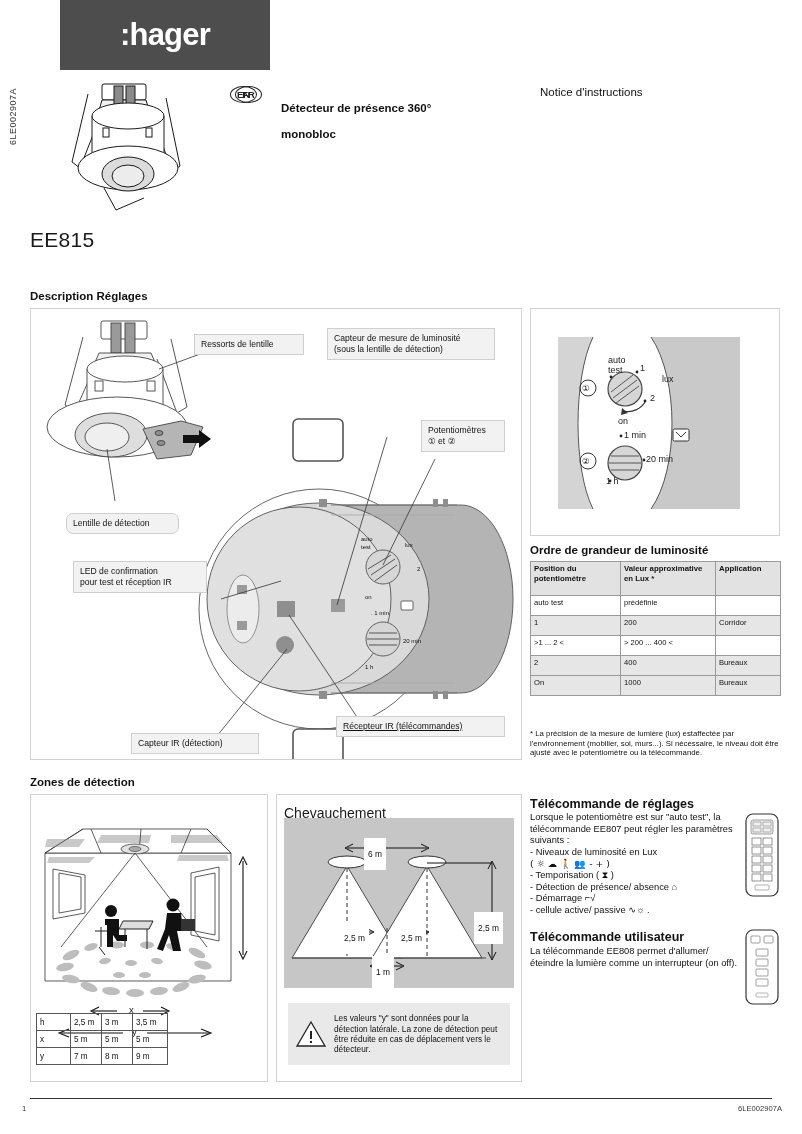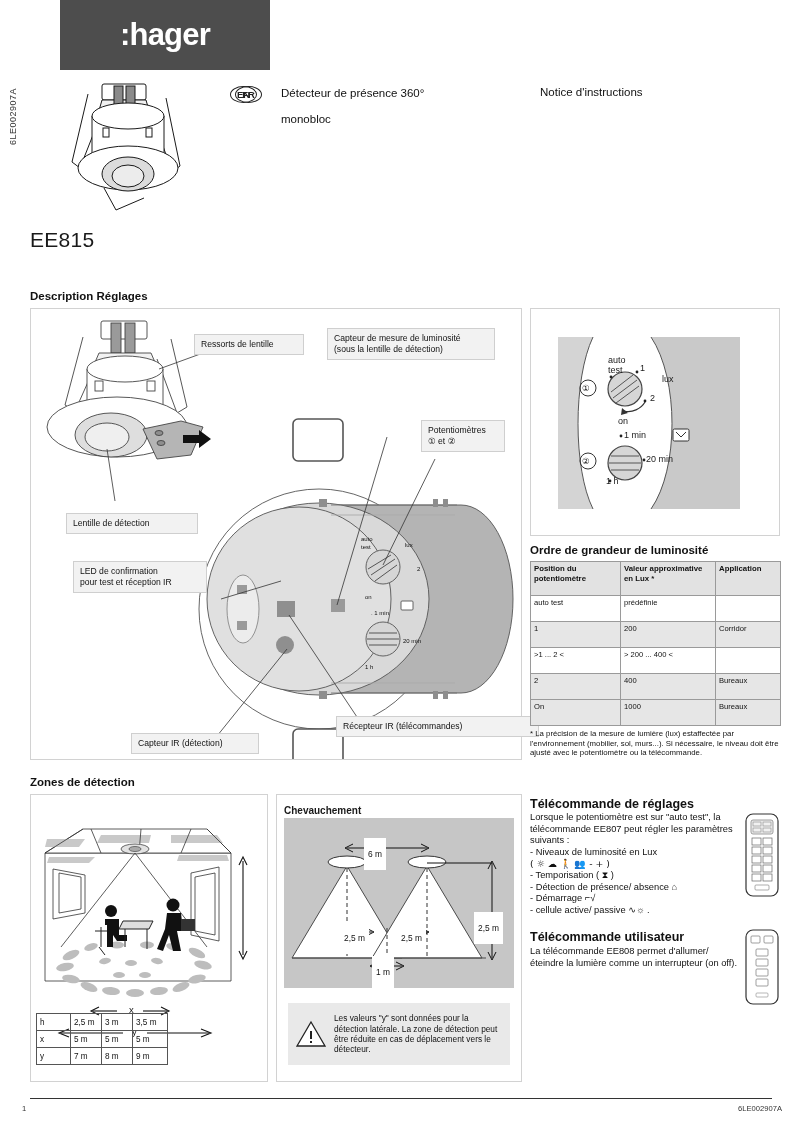--- a/index.html
+++ b/index.html
@@ -30,22 +30,22 @@
   }
   .lang-badge {
     position:absolute; width:27px; height:17px; border:1.2px solid #222;
     border-radius:50%; font-size:9.5px; font-weight:bold;
     display:flex; align-items:center; justify-content:center;
     color:#222;
   }
   #badge-en { left:198px; top:86px;margin-left:32px; }
   #badge-fr { left:235px; top:86px; }
   .prod-title {
-    position:absolute; left:281px; top:80px; width:240px;
-    font-size:11.5px; font-weight:normal; line-height:26px; color:#111;
+    position:absolute; left:281px; top:95px; width:240px;
+    font-size:11.5px; font-weight:bold; line-height:26px; color:#111;
   }
   .doc-kind {
     position:absolute; left:540px; top:86px;
     font-size:11.5px; font-weight:normal; color:#111;
   }
   .model-no {
     position:absolute; left:30px; top:228px;
     font-size:21px; color:#1a1a1a; letter-spacing:0.3px;
   }
   
@@ -76,21 +76,21 @@
     position:absolute; left:530px; top:561px; width:250px;
     border-collapse:collapse; font-size:7.6px; color:#111;
     table-layout:fixed;
   }
   table.lux th, table.lux td {
     border:1px solid #9a9a9a; padding:2px 3px; text-align:left;
     vertical-align:top; overflow:visible; white-space:nowrap;
   }
   table.lux th { background:#e2e2e2; font-weight:bold; font-size:7.8px;
                  line-height:9.5px; height:34px; white-space:normal; }
-  table.lux td { height:26px; }
+  table.lux td { height:20px; }
   table.lux tr.shade td { background:#e6e6e6; }
   .col-a { width:90px; } .col-b { width:95px; } .col-c { width:65px; }
   .lux-note {
     position:absolute; left:530px; top:729px; width:252px;
     font-size:7.8px; line-height:9.6px; color:#111;
   }
   
   table.hxy {
     position:absolute; left:36px; top:1013px;
     border-collapse:collapse; font-size:8.2px; color:#111;
@@ -118,21 +118,21 @@
     position:absolute; left:288px; top:1003px; width:222px; height:62px;
     background:#e9e9e9; display:flex; align-items:center; gap:8px;
     padding:6px 8px;
   }
   .warn-txt { font-size:8.3px; line-height:10.4px; color:#111; }
   
   .dim-box {
     position:absolute; background:#fff; border:0;
     font-size:8.4px; color:#111; padding:11px 4px; white-space:nowrap;
   }
-  .chev-title { position:absolute; left:284px; top:805px; font-size:10px; font-weight:bold; }
+  .chev-title { position:absolute; left:284px; top:805px; font-size:14px; font-weight:normal; }
   
   .foot-rule { position:absolute; left:30px; top:1098px; width:742px;
                border-top:1px solid #333; }
   .foot-l { position:absolute; left:22px; top:1104px; font-size:7.6px; color:#333; }
   .foot-r { position:absolute; right:20px; top:1104px; font-size:7.6px; color:#333; }
   svg { display:block; }
   .lbl-s { font-size:6px; fill:#111; font-family:"Liberation Sans", sans-serif; }
 </style>
 </head>
 <body>
@@ -265,34 +265,34 @@
     <line x1="306" y1="296" x2="356" y2="128"></line>
     <line x1="352" y1="256" x2="404" y2="150"></line>
     <line x1="256" y1="340" x2="182" y2="432"></line>
     <line x1="258" y1="306" x2="334" y2="420"></line>
   </g>
 </svg>
 </div>
 
 <div class="callout" style="left:194px; top:334px; width:110px;">Ressorts de lentille</div>
 
-<div class="callout" style="left:66px; top:513px; width:132px;">Lentille de détection</div>
+<div class="callout" style="left:66px; top:513px; width:113px;border-radius:7px;">Lentille de détection</div>
 
 <div class="callout" style="left:73px; top:561px; width:134px; white-space:pre-line;">LED de confirmation
 pour test et réception IR</div>
 
 <div class="callout" style="left:131px; top:733px; width:128px;">Capteur IR (détection)</div>
 
 <div class="callout" style="left:327px; top:328px; width:168px; white-space:pre-line;">Capteur de mesure de luminosité
 (sous la lentille de détection)</div>
 
 <div class="callout" style="left:421px; top:420px; width:84px; white-space:pre-line;">Potentiomètres
 ① et ②</div>
 
-<div class="callout" style="left:336px; top:716px; width:203px;">Récepteur IR (télécommandes)</div>
+<div class="callout" style="left:336px; top:716px; width:169px;text-decoration:underline;">Récepteur IR (télécommandes)</div>
 
 <div class="panel" id="panel-pot">
 <svg width="248" height="226" viewBox="0 0 248 226">
   <rect x="27" y="28" width="182" height="172" fill="#ffffff"></rect>
 
   <path d="M27 28 L27 200 L62 200 C42 160 42 70 62 28 Z" fill="#d4d4d4"></path>
 
   <path d="M209 28 L209 200 L120 200 C148 160 148 70 120 28 Z" fill="#c9c9c9"></path>
 
   <path d="M62 28 C42 70 42 160 62 200" fill="none" stroke="#555" stroke-width="1"></path>

